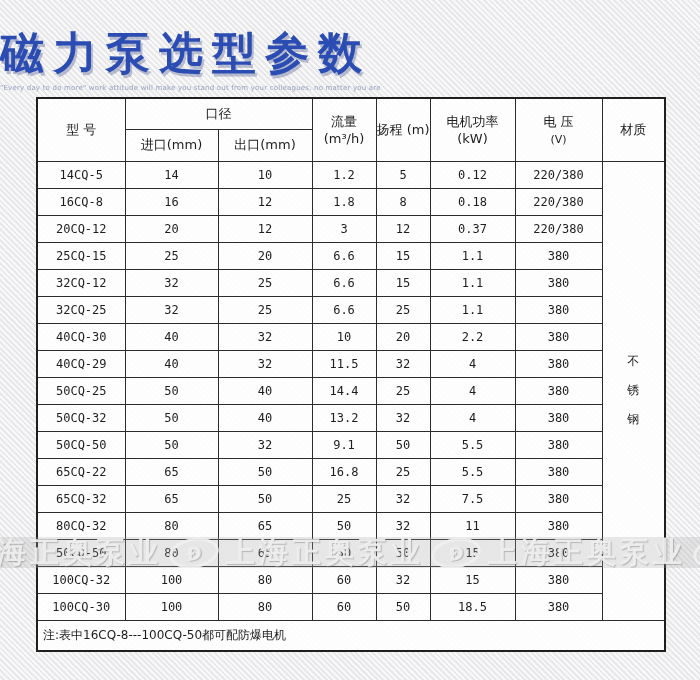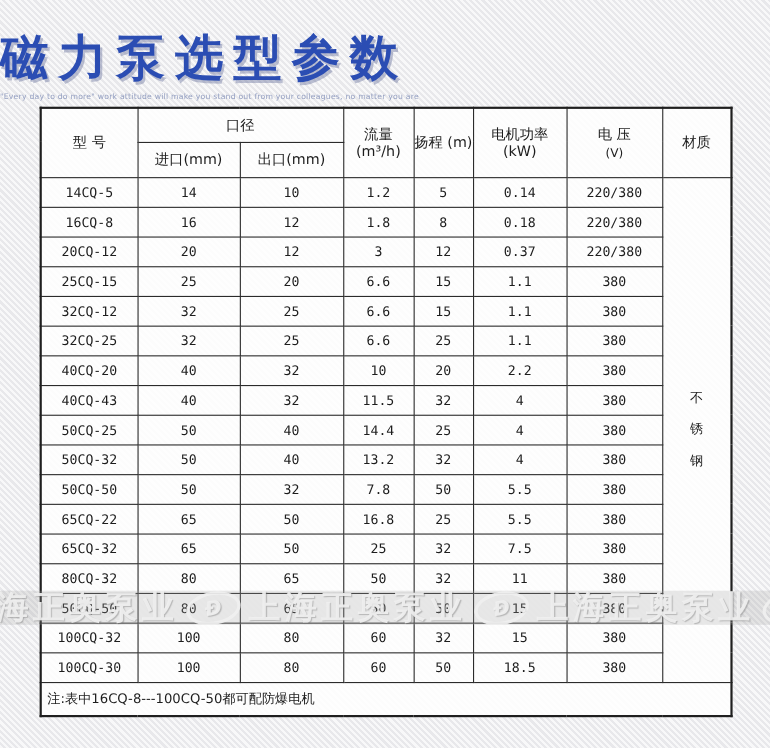--- a/index.html
+++ b/index.html
@@ -161,21 +161,21 @@
         <th>出口(mm)</th>
       </tr>
     </thead>
     <tbody>
         <tr>
           <td>14CQ-5</td>
           <td>14</td>
           <td>10</td>
           <td>1.2</td>
           <td>5</td>
-          <td>0.14</td>
+          <td>0.12</td>
           <td>220/380</td>
           <td class="material-cell" rowspan="17">
             <div>不</div>
             <div>锈</div>
             <div>钢</div>
           </td>
         </tr>
         <tr>
           <td>16CQ-8</td>
           <td>16</td>
@@ -215,30 +215,30 @@
         <tr>
           <td>32CQ-25</td>
           <td>32</td>
           <td>25</td>
           <td>6.6</td>
           <td>25</td>
           <td>1.1</td>
           <td>380</td>
         </tr>
         <tr>
-          <td>40CQ-20</td>
+          <td>40CQ-30</td>
           <td>40</td>
           <td>32</td>
           <td>10</td>
           <td>20</td>
           <td>2.2</td>
           <td>380</td>
         </tr>
         <tr>
-          <td>40CQ-43</td>
+          <td>40CQ-29</td>
           <td>40</td>
           <td>32</td>
           <td>11.5</td>
           <td>32</td>
           <td>4</td>
           <td>380</td>
         </tr>
         <tr>
           <td>50CQ-25</td>
           <td>50</td>
@@ -254,21 +254,21 @@
           <td>40</td>
           <td>13.2</td>
           <td>32</td>
           <td>4</td>
           <td>380</td>
         </tr>
         <tr>
           <td>50CQ-50</td>
           <td>50</td>
           <td>32</td>
-          <td>7.8</td>
+          <td>9.1</td>
           <td>50</td>
           <td>5.5</td>
           <td>380</td>
         </tr>
         <tr>
           <td>65CQ-22</td>
           <td>65</td>
           <td>50</td>
           <td>16.8</td>
           <td>25</td>

